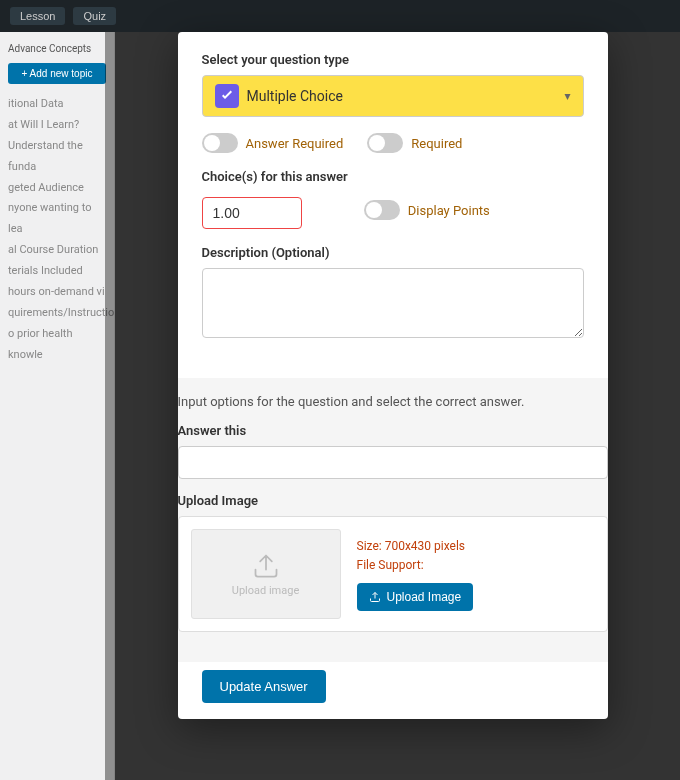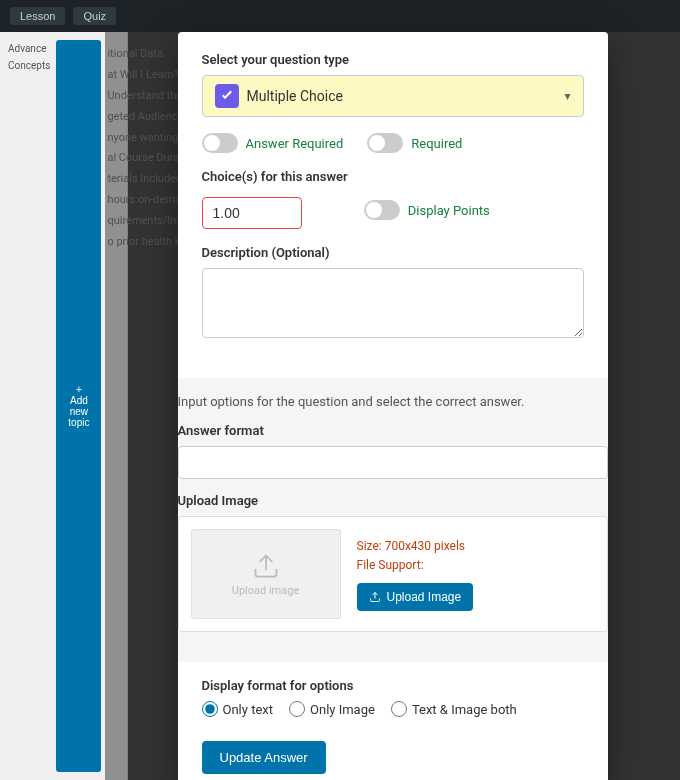--- a/index.html
+++ b/index.html
@@ -52,21 +52,21 @@
     }
 
     .select-box {
       display: flex;
       align-items: center;
       border: 1px solid #ccc;
       border-radius: 4px;
       padding: 8px 12px;
       cursor: pointer;
       justify-content: space-between;
-      background: #fef9c3;
+      background: #fde047;
     }
 
     .select-box-left {
       display: flex;
       align-items: center;
       gap: 8px;
     }
 
     .question-type-icon {
       width: 24px;
@@ -120,21 +120,21 @@
       height: 16px;
       background: white;
       border-radius: 50%;
       top: 2px;
       left: 2px;
       transition: left 0.2s;
     }
 
     .toggle-label {
       font-size: 13px;
-      color: #15803d;
+      color: #a16207;
     }
 
     
     .points-row {
       display: flex;
       align-items: center;
       gap: 16px;
       margin-bottom: 16px;
     }
 
@@ -330,27 +330,27 @@
       border-radius: 3px;
       padding: 3px 10px;
       font-size: 11px;
       cursor: pointer;
     }
 
     .sidebar-panel {
       position: absolute;
       left: 0;
       top: 32px;
-      width: 128px;
+      width: 115px;
       bottom: 0;
       background: #f0f0f1;
       border-right: 1px solid #ddd;
       padding: 8px;
       display: flex;
-      flex-direction: row;
+      flex-direction: column;
       gap: 6px;
       z-index: 0;
     }
 
     .sidebar-panel-text {
       font-size: 10px;
       color: #555;
       line-height: 1.7;
     }
 
@@ -435,21 +435,21 @@
         <div class="section-label">Description (Optional)</div>
         <textarea class="textarea-field" style=""></textarea>
       </div>
 
     </div>
 
     <div class="gray-section">
       <div class="input-options-label">Input options for the question and select the correct answer.</div>
 
       <div class="answer-title-section">
-        <div class="section-label">Answer format</div>
+        <div class="section-label">Answer this</div>
         <input class="text-input" type="text" style="">
       </div>
 
       <div class="upload-image-section">
         <div class="section-label">Upload Image</div>
         <div class="upload-box">
           <div class="upload-preview">
             <div class="upload-preview-icon">
               <svg viewBox="0 0 24 24" xmlns="http://www.w3.org/2000/svg">
                 <path d="M21 15v4a2 2 0 01-2 2H5a2 2 0 01-2-2v-4M17 8l-5-5-5 5M12 3v12" stroke="#bbb" stroke-width="1.5" fill="none" stroke-linecap="round" stroke-linejoin="round"></path>
@@ -467,36 +467,19 @@
               <svg width="12" height="12" viewBox="0 0 24 24" fill="none" stroke="white" stroke-width="2">
                 <path d="M21 15v4a2 2 0 01-2 2H5a2 2 0 01-2-2v-4M17 8l-5-5-5 5M12 3v12"></path>
               </svg>
               <span>Upload Image</span>
             </button>
           </div>
         </div>
       </div>
     </div>
 
-    <div class="display-format-section">
-      <div class="section-label">Display format for options</div>
-      <div class="radio-group">
-        <label class="radio-item">
-          <input type="radio" name="display-format" class="radio-input" checked="" style="">
-          <span class="radio-label">Only text</span>
-        </label>
-        <label class="radio-item">
-          <input type="radio" name="display-format" class="radio-input" style="">
-          <span class="radio-label">Only Image</span>
-        </label>
-        <label class="radio-item">
-          <input type="radio" name="display-format" class="radio-input" style="">
-          <span class="radio-label">Text &amp; Image both</span>
-        </label>
-      </div>
-    </div>
 
     <div class="update-answer-section">
       <button class="update-answer-btn">Update Answer</button>
     </div>
 
   </div>
 </div>
 
 </body></html>

